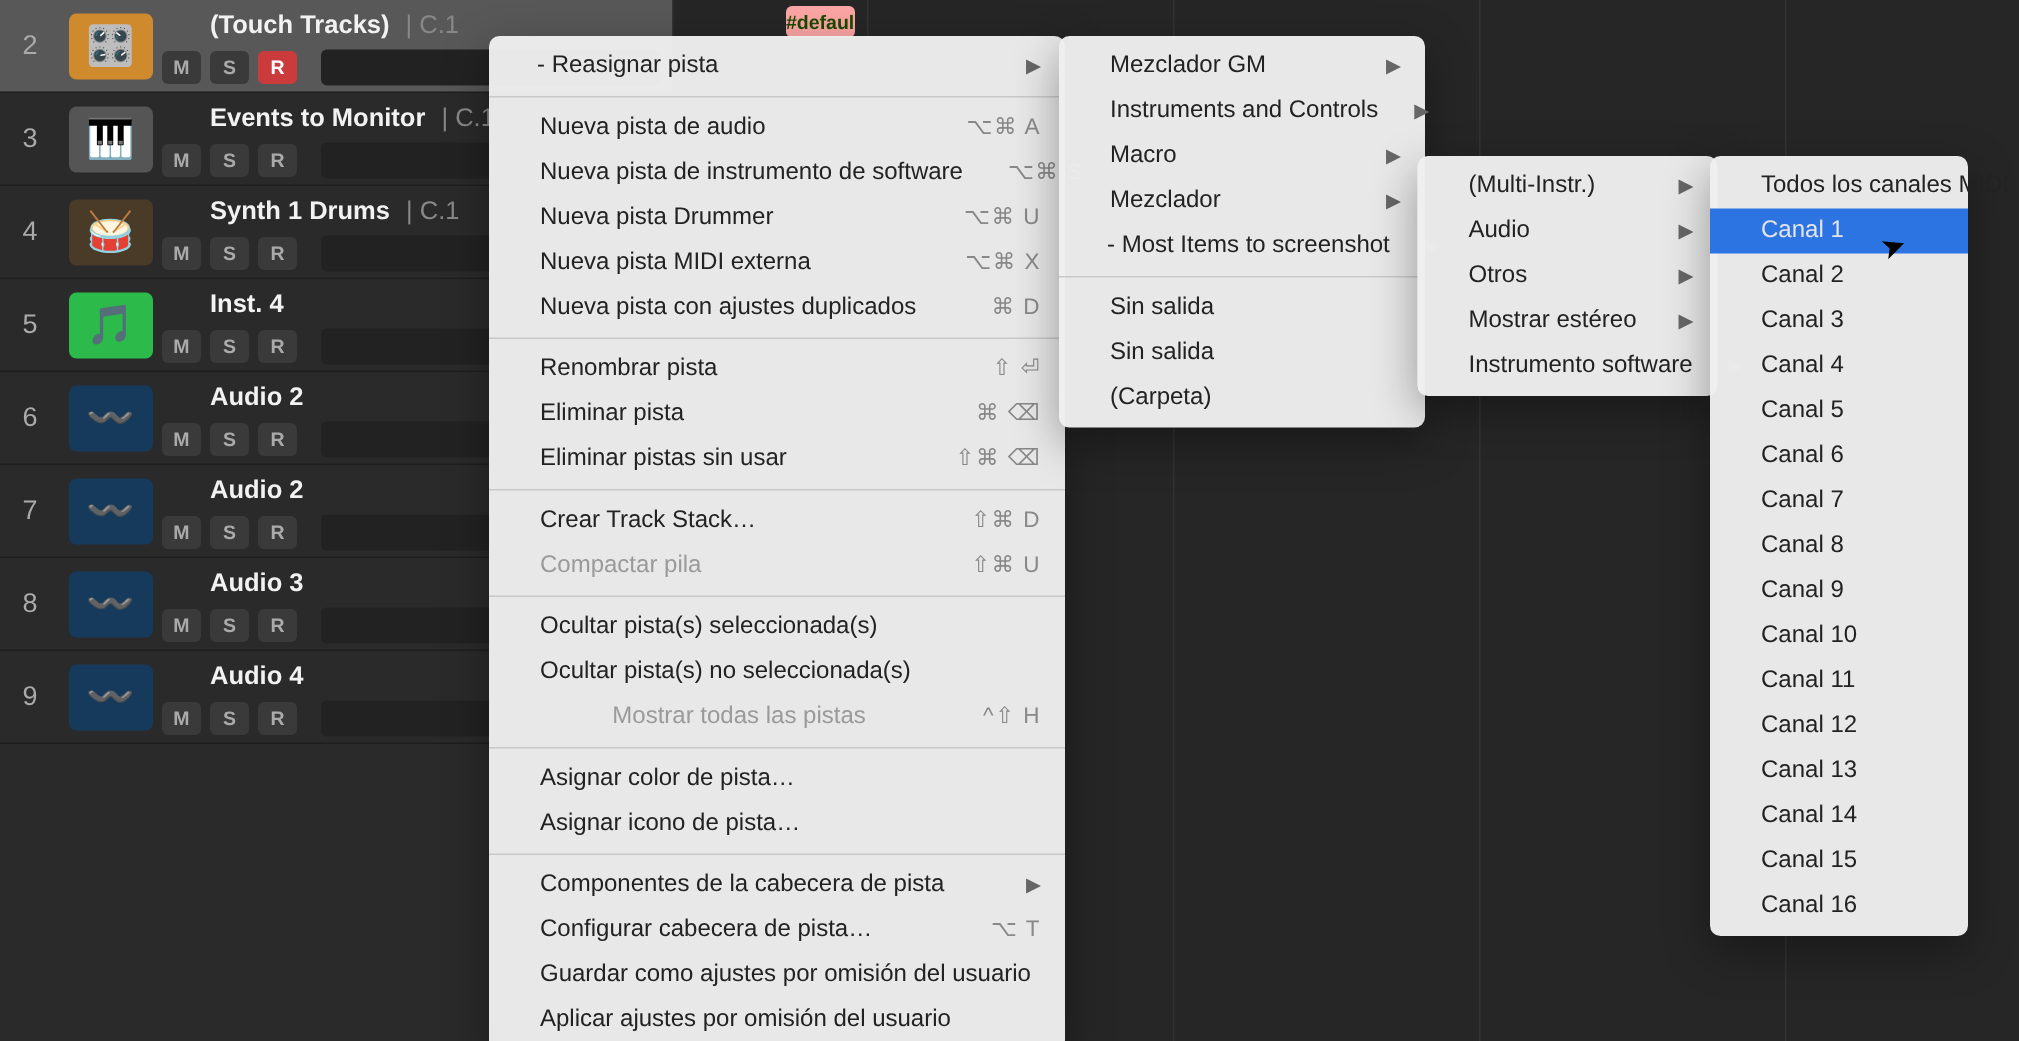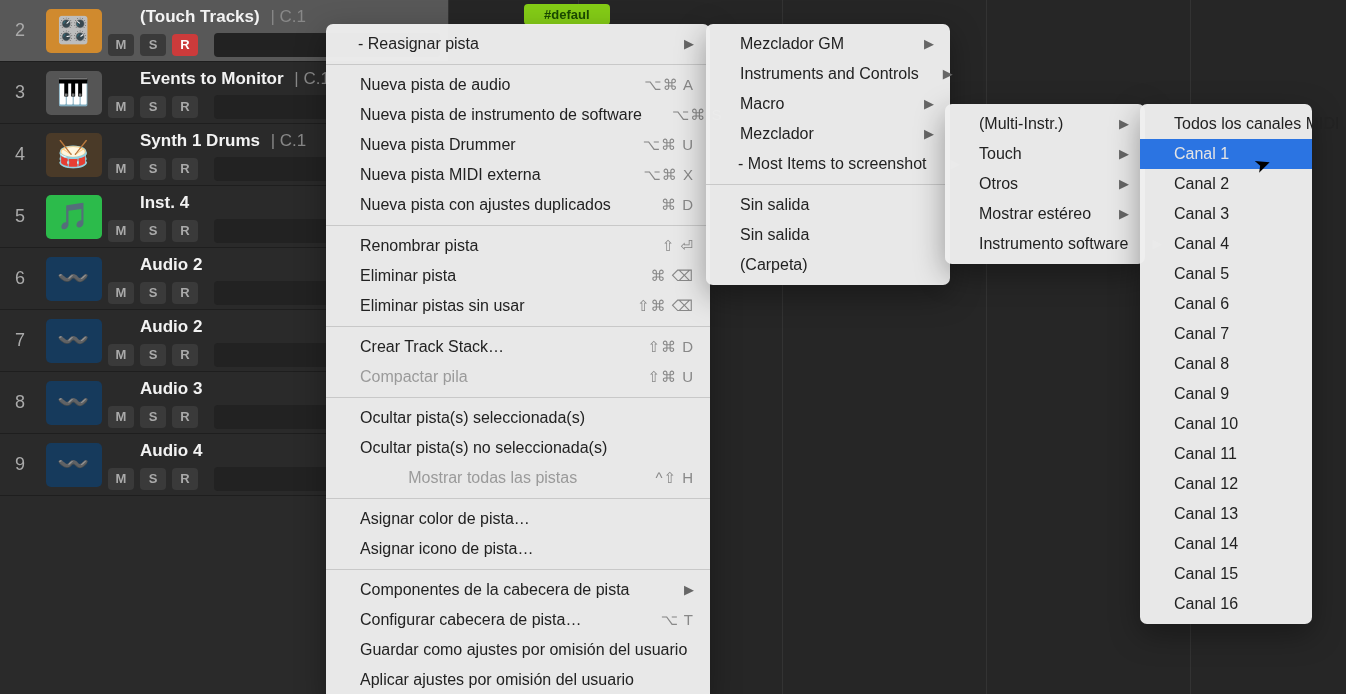--- a/index.html
+++ b/index.html
@@ -11,21 +11,21 @@
 .tico{width:56px;height:44px;margin:0 6px;border-radius:5px;display:flex;align-items:center;justify-content:center;font-size:26px;}
 .thead{flex:1;display:flex;flex-direction:column;gap:6px;padding-top:2px;}
 .tname{color:#f2f2f2;font-size:17px;font-weight:600;margin-left:32px;}
 .tch{color:#888;font-weight:400;margin-left:6px;}
 .tbtns{display:flex;gap:6px;align-items:center;}
 .bt{width:26px;height:22px;border-radius:4px;background:#3a3a3a;color:#aaa;font-size:13px;display:flex;align-items:center;justify-content:center;font-weight:600;}
 .bt.r{background:#cc3b3b;color:#fff;}
 .slot{flex:1;height:24px;background:#222;border-radius:4px;margin-left:10px;margin-right:8px;}
 .grid{position:absolute;left:448px;top:0;right:0;bottom:0;background:#262626;}
 .vline{position:absolute;top:0;bottom:0;width:1px;background:#333;}
-.tag{position:absolute;left:524px;top:4px;background:#84cc16;color:#1a4a00;padding:3px 20px;border-radius:4px;font-size:13px;font-weight:600;}
+.tag{position:absolute;left:524px;top:4px;background:#fca5a5;color:#1a4a00;padding:3px 0;border-radius:4px;font-size:13px;font-weight:600;}
 
 .menu{position:absolute;background:rgba(238,238,238,0.97);border-radius:7px;padding:5px 0;box-shadow:0 10px 30px rgba(0,0,0,.35);}
 .mi{display:flex;align-items:center;justify-content:space-between;padding:4px 16px 4px 32px;color:#222;font-size:16px;line-height:22px;white-space:nowrap;min-height:27px;}
 .mi.ind{padding-left:34px;}
 .mi.dis{color:#9a9a9a;}
 .mi.hi{background:#2b74e2;color:#e5e5e5;}
 .sep{height:1px;background:#c8c8c8;margin:5px 0;}
 .sc{color:#888;font-size:15px;margin-left:30px;letter-spacing:1px;}
 .ar{color:#666;font-size:13px;margin-left:24px;}
 .cur{position:absolute;left:1254px;top:152px;font-size:20px;color:#000;transform:rotate(-20deg);}
@@ -262,21 +262,21 @@
     <div class="mi ind">
       <span>(Carpeta)</span>
     </div>
   </div>
 <div class="menu" id="m3" style="left:945px;top:104px;width:200px">
     <div class="mi ind">
       <span>(Multi-Instr.)</span>
       <span class="ar">▶</span>
     </div>
     <div class="mi ind">
-      <span>Touch</span>
+      <span>Audio</span>
       <span class="ar">▶</span>
     </div>
     <div class="mi ind">
       <span>Otros</span>
       <span class="ar">▶</span>
     </div>
     <div class="mi ind">
       <span>Mostrar estéreo</span>
       <span class="ar">▶</span>
     </div>

